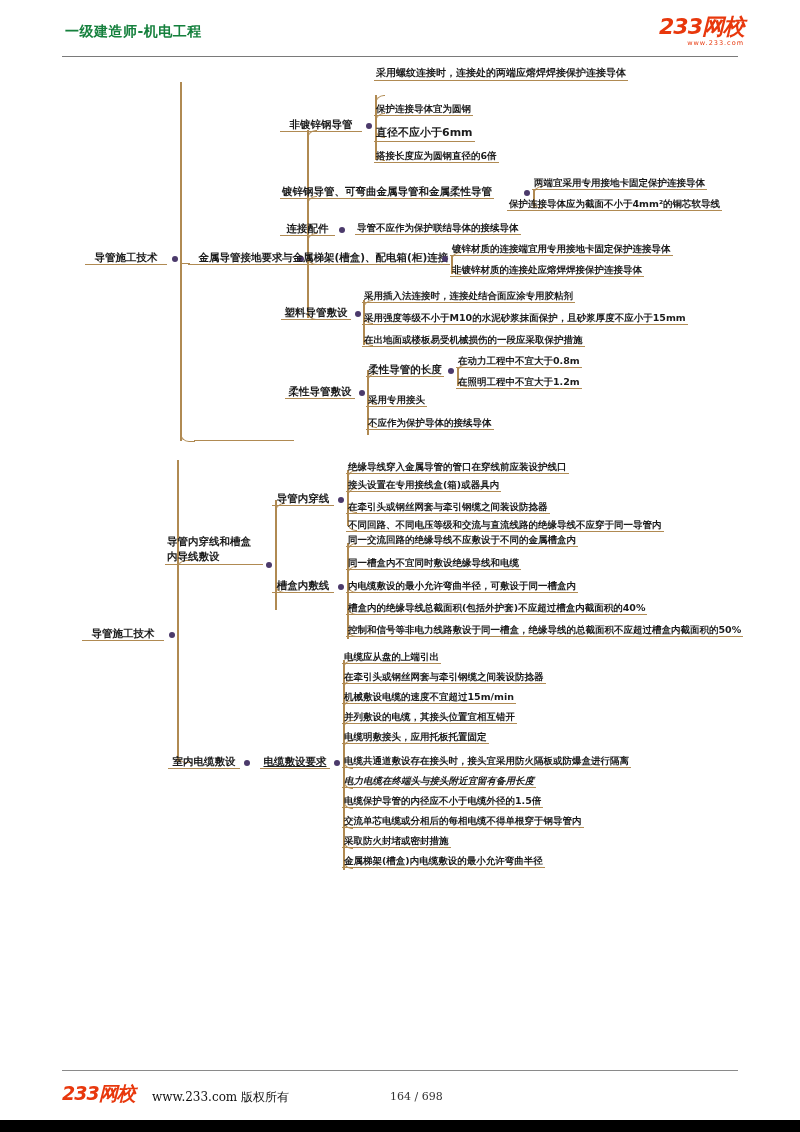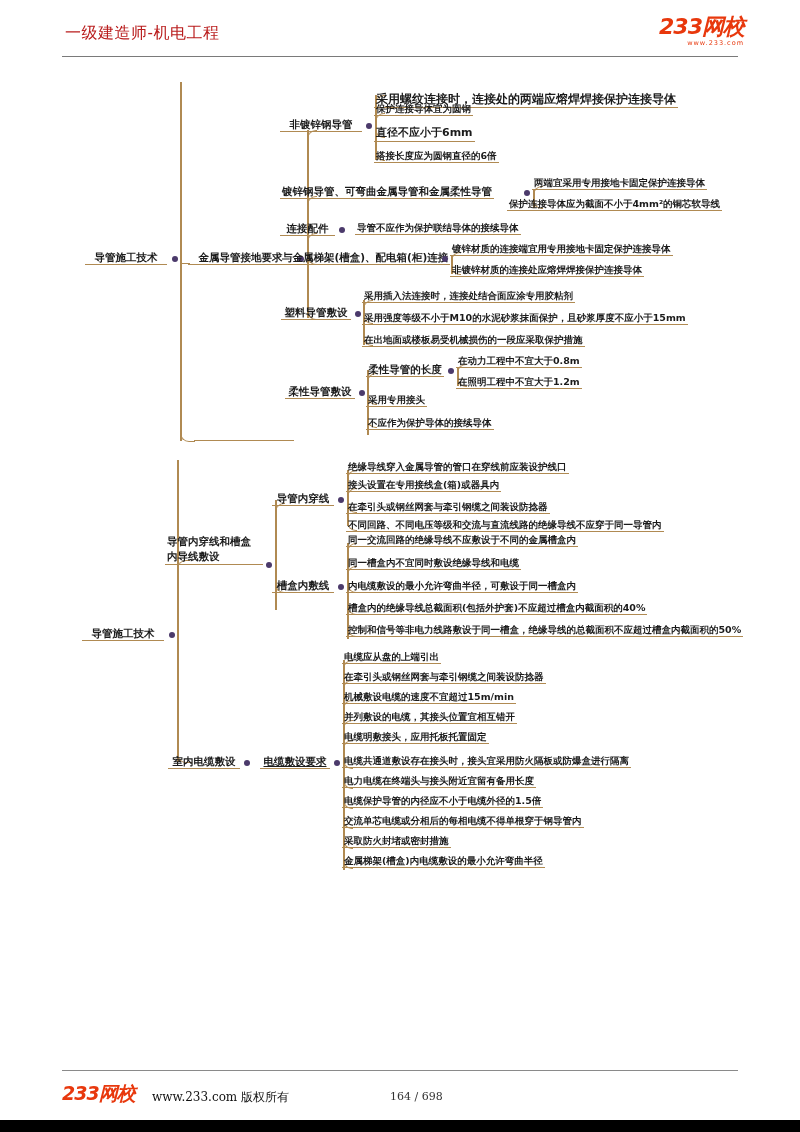--- a/index.html
+++ b/index.html
@@ -6,23 +6,23 @@
   body{
     width:800px;height:1132px;background:#ffffff;
     font-family:"DejaVu Sans","Liberation Sans",sans-serif;
     position:relative;overflow:hidden;
   }
   .page{position:relative;width:800px;height:1132px;background:#fff;}
 
   
   .header{position:absolute;left:0;top:0;width:800px;height:62px;}
   .hdr-title{
-    position:absolute;left:65px;top:23px;font-size:16px;color:#b91c1c;
+    position:absolute;left:65px;top:23px;font-size:14px;color:#15803d;
     font-family:"DejaVu Serif","Liberation Serif",serif;letter-spacing:.5px;
-    white-space:nowrap;font-weight:400;
+    white-space:nowrap;font-weight:700;
   }
   .hdr-logo{position:absolute;right:56px;top:16px;text-align:right;}
   .hdr-logo .lg{
     font-size:22px;font-weight:bold;color:#e8380d;line-height:1;
     font-family:"DejaVu Sans","Liberation Sans",sans-serif;
     letter-spacing:-1px;font-style:italic;
   }
   .hdr-logo .sub{font-size:6.5px;color:#e8380d;letter-spacing:1px;margin-top:1px;}
   .hdr-rule{position:absolute;left:62px;top:56px;width:676px;height:1px;background:#7a7a7a;}
 
@@ -92,21 +92,21 @@
     <div class="trunk" style="left:307px;top:256px;height:62px;"></div>
 
     <div class="curve-up" style="left:307px;top:130px;width:9px;height:9px;"></div>
     <div class="node ul" style="left:280px;top:118px;font-size:10.5px;width:82px;text-align:center;">
       <span class="txt">非镀锌钢导管</span>
     </div>
     <div class="dot" style="left:366px;top:123px;"></div>
     <div class="trunk" style="left:375px;top:95px;height:65px;"></div>
 
     <div class="curve-up" style="left:375px;top:95px;width:9px;height:9px;"></div>
-    <div class="node ul" style="left:374px;top:92px;font-size:12px;">
+    <div class="node ul" style="left:374px;top:67px;font-size:10px;">
       <span class="txt">采用螺纹连接时，连接处的两端应熔焊焊接保护连接导体</span>
     </div>
 
     <div class="curve-up" style="left:375px;top:113px;width:9px;height:9px;"></div>
     <div class="node ul" style="left:374px;top:103px;font-size:9.5px;">
       <span class="txt">保护连接导体宜为圆钢</span>
     </div>
 
     <div class="curve" style="left:375px;top:128px;width:9px;height:9px;"></div>
     <div class="node ul" style="left:374px;top:127px;font-size:11px;">
@@ -333,21 +333,21 @@
     <div class="node ul" style="left:342px;top:731px;font-size:9.5px;">
       <span class="txt">电缆明敷接头，应用托板托置固定</span>
     </div>
 
     <div class="curve" style="left:343px;top:759px;width:9px;height:9px;"></div>
     <div class="node ul" style="left:342px;top:755px;font-size:9.5px;">
       <span class="txt">电缆共通道敷设存在接头时，接头宜采用防火隔板或防爆盒进行隔离</span>
     </div>
 
     <div class="curve" style="left:343px;top:779px;width:9px;height:9px;"></div>
-    <div class="node ul" style="left:342px;top:775px;font-size:9.5px;">
+    <div class="node ul" style="left:342px;top:775px;font-size:9.5px;font-style:italic;">
       <span class="txt">电力电缆在终端头与接头附近宜留有备用长度</span>
     </div>
 
     <div class="curve" style="left:343px;top:799px;width:9px;height:9px;"></div>
     <div class="node ul" style="left:342px;top:795px;font-size:9.5px;">
       <span class="txt">电缆保护导管的内径应不小于电缆外径的1.5倍</span>
     </div>
 
     <div class="curve" style="left:343px;top:819px;width:9px;height:9px;"></div>
     <div class="node ul" style="left:342px;top:815px;font-size:9.5px;">

